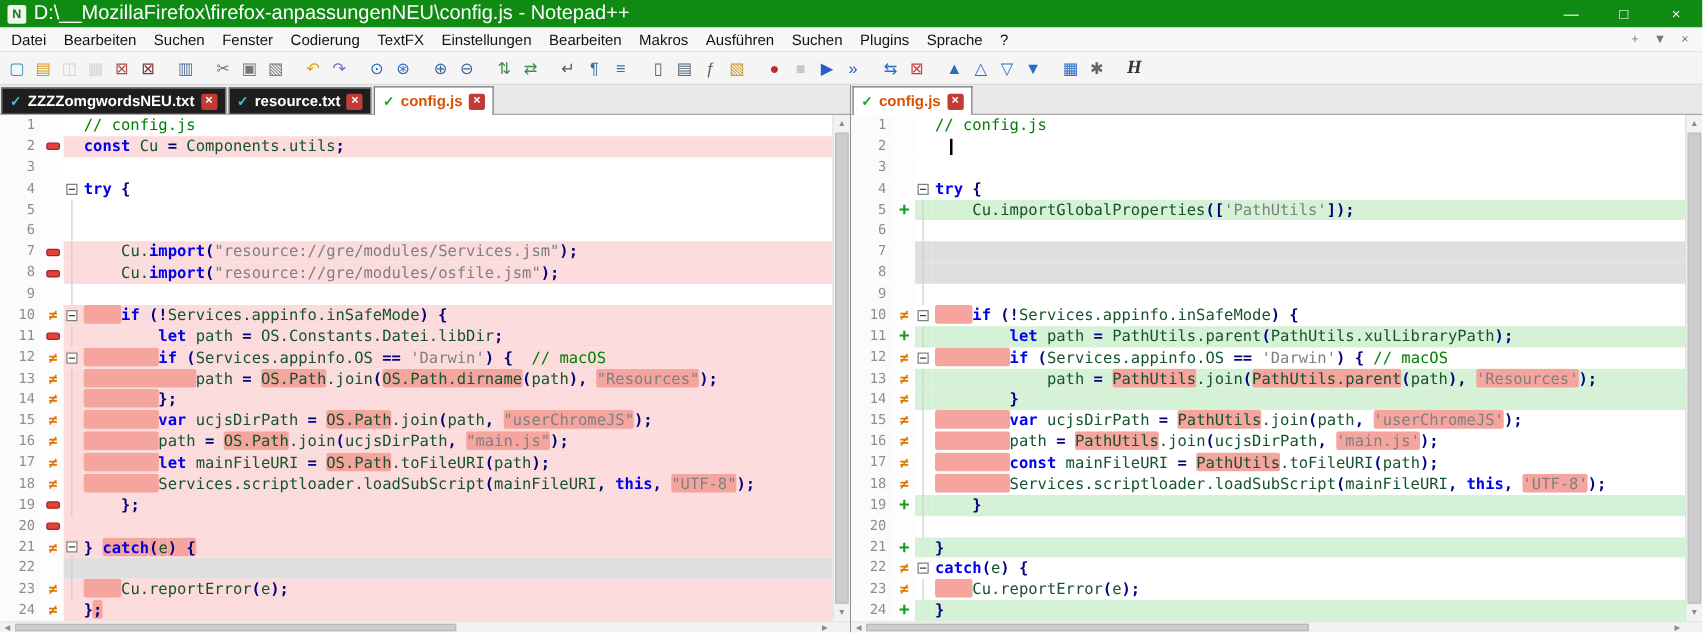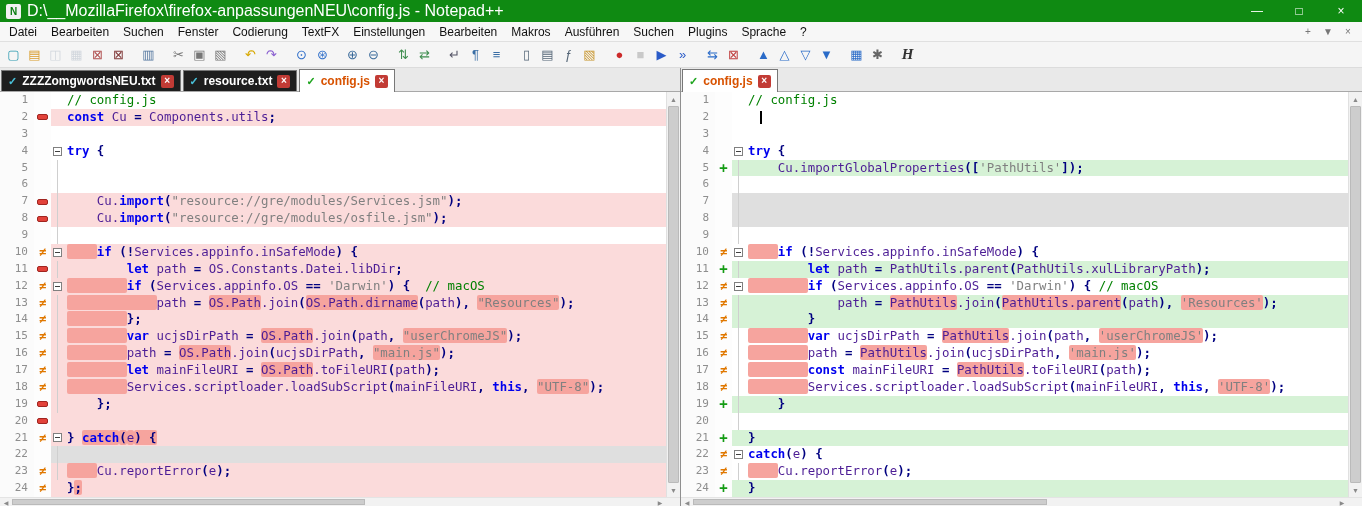--- a/index.html
+++ b/index.html
@@ -42,21 +42,21 @@
   .fd{flex:0 0 13px;display:flex;align-items:center;justify-content:center}
   .code{flex:1;padding-left:3px;overflow:hidden}
   .bg-rem .fd,.bg-rem .code{background:var(--rem)}
   .bg-add .fd,.bg-add .code{background:var(--add)}
   .bg-gray .fd,.bg-gray .code{background:var(--blank)}
   .hl{background:var(--word);border-radius:2px}
   .t-c{color:var(--com)}
   .t-k{color:var(--kw);font-weight:bold}
   .t-s{color:var(--str)}
   .t-o{color:var(--opc);font-weight:bold}
-  .t-i{color:#4c1d95}
+  .t-i{color:#14532d}
   .t-w,.t-p{color:#000}
   .mark-minus{width:11px;height:6px;background:#e2423a;border:1px solid #a02520;border-radius:2px}
   .mark-neq{color:#e07800;font-weight:bold;font-size:12px}
   .mark-plus{color:#149c14;font-weight:900;font-size:14px}
   .fold-box{width:9px;height:9px;border:1px solid #808080;background:#fff;position:relative}
   .fold-box::after{content:"";position:absolute;left:1px;right:1px;top:3px;height:1px;background:#404040}
   .fold-bar{width:1px;height:100%;background:#cfcfcf}
   .caret{display:inline-block;width:2px;height:13px;background:#000;vertical-align:middle;margin-left:12px}
   .vscroll{flex:0 0 14px;background:#f2f2f2;border-left:1px solid #e0e0e0;display:flex;flex-direction:column}
   .sb-btn{height:14px;display:flex;align-items:center;justify-content:center;font-size:7px;color:#8a8a8a}

